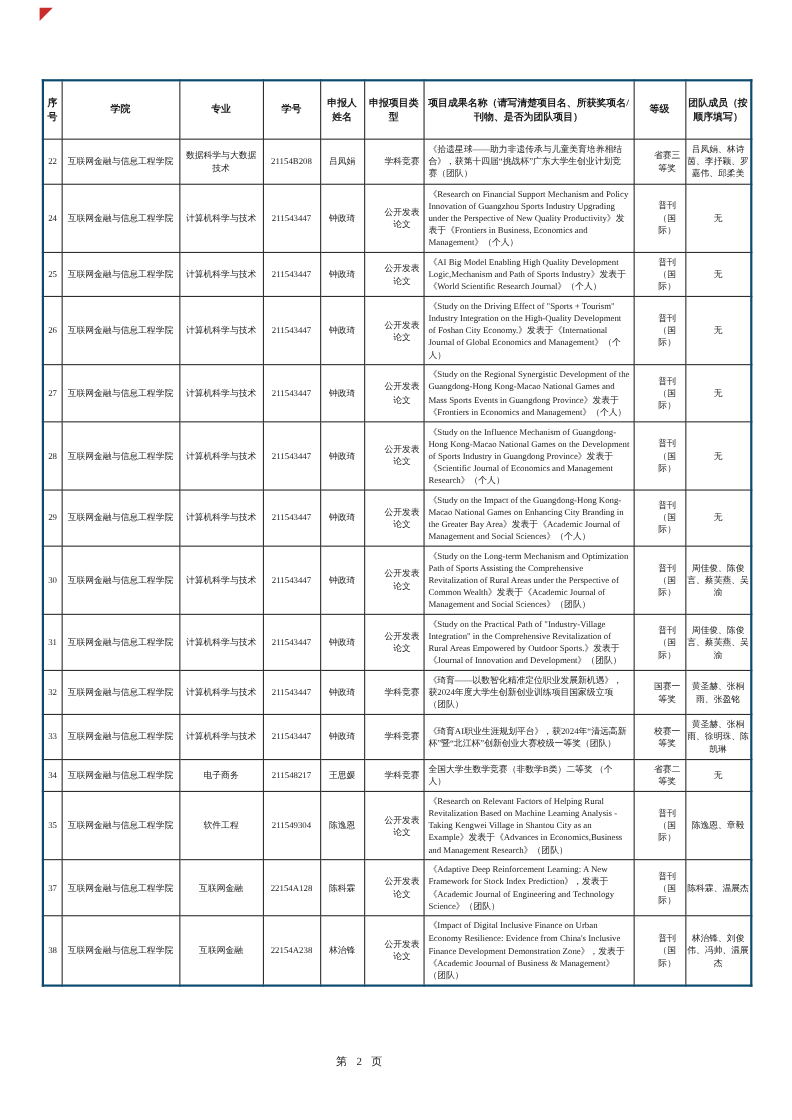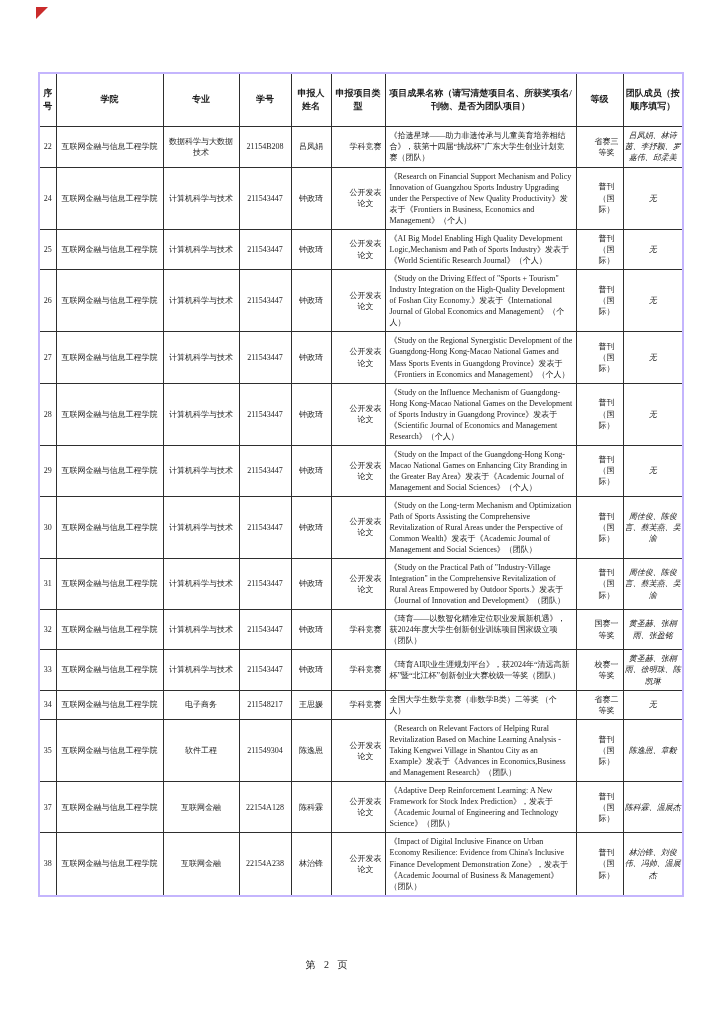--- a/index.html
+++ b/index.html
@@ -10,21 +10,21 @@
   }
   .sheet{position:absolute;inset:0;background:#ffffff;}
   .red-mark{
     position:absolute;left:36px;top:7px;width:0;height:0;
     border-top:12px solid #c41414;border-right:12px solid transparent;
     opacity:.9;
   }
   table.results{
     position:absolute;left:38px;top:72px;width:646px;
     border-collapse:collapse;table-layout:fixed;
-    border:2px solid #c4b5fd;
+    border:2px solid #0c4a6e;
   }
   th,td{border:1px solid #2e2e2e;overflow:hidden;}
   thead th{
     font-size:9px;font-weight:bold;text-align:center;vertical-align:middle;
     padding:3px 2px;line-height:1.5;height:46px;word-break:break-word;
   }
   td{
     font-size:8px;text-align:center;vertical-align:middle;
     padding:3px 2px;line-height:1.4;word-break:break-word;
   }
@@ -32,21 +32,21 @@
   col.c-college{width:107px}
   col.c-major{width:76px}
   col.c-student_id{width:52px}
   col.c-name{width:40px}
   col.c-type{width:54px}
   col.c-achievement{width:191px}
   col.c-level{width:47px}
   col.c-team{width:60px}
   td.c-type{padding-left:18px;padding-right:3px;}
   td.c-level{padding-left:16px;padding-right:2px;}
-  td.c-team{padding-left:1px;padding-right:1px;font-style:italic;}
+  td.c-team{padding-left:1px;padding-right:1px;}
   td.c-achievement{
     text-align:left;padding-left:4px;padding-right:3px;line-height:1.38;margin-top:11px;
   }
   .page-footer{
     position:absolute;left:0;top:958px;width:656px;
     text-align:center;font-size:10px;letter-spacing:3px;color:#222;
   }
 </style>
 </head>
 <body>

